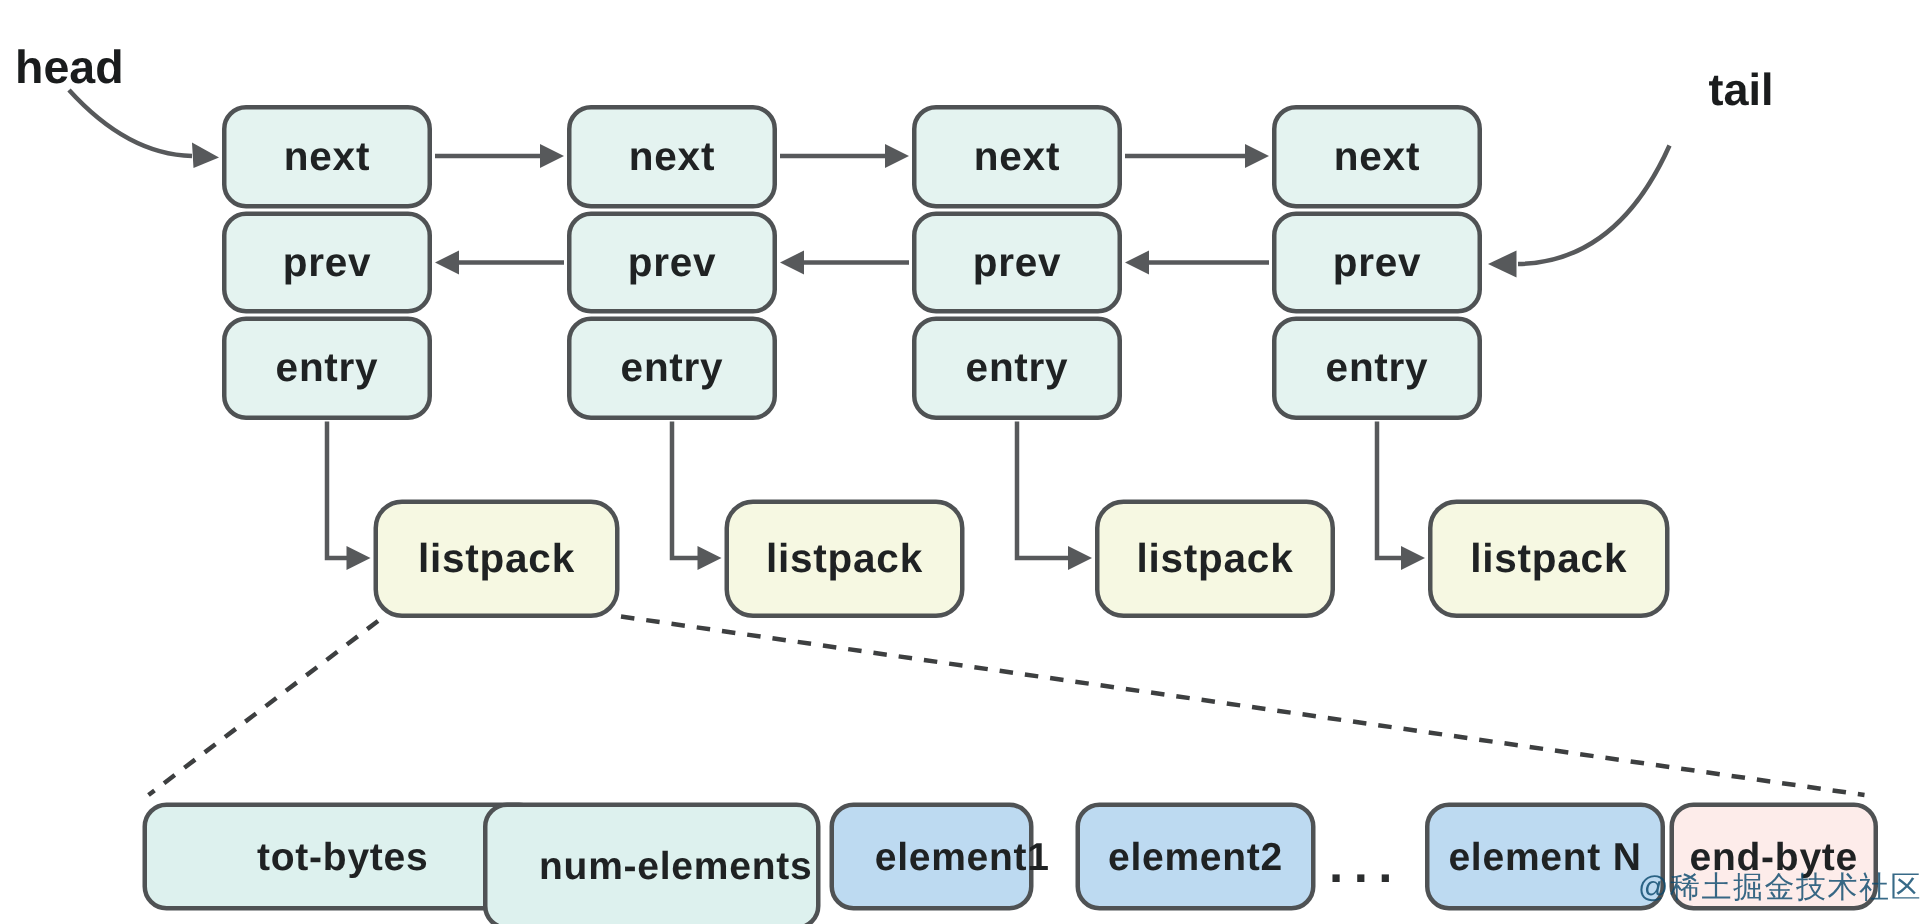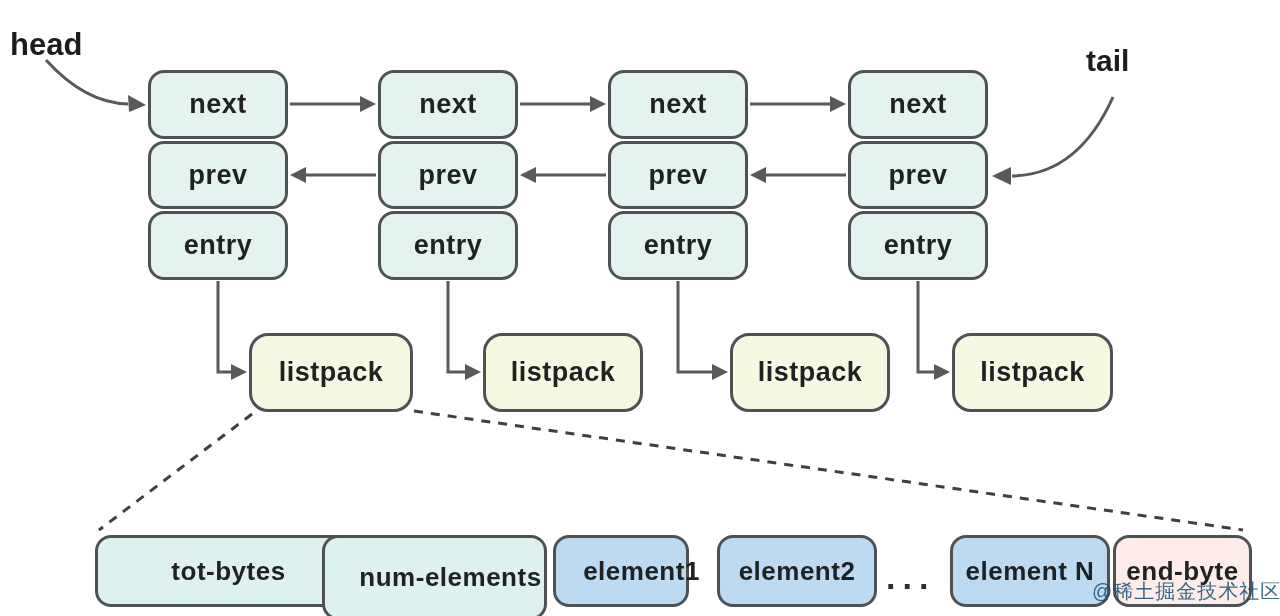--- a/index.html
+++ b/index.html
@@ -92,21 +92,21 @@
     <g>
       <polyline class="stroke" points="918,281 918,372 935,372"></polyline>
       <polygon class="fillhead" points="950,372 934,364 934,380"></polygon>
     </g>
 
     <line class="dashed" x1="252" y1="414" x2="99" y2="530"></line>
     <line class="dashed" x1="414" y1="411" x2="1243" y2="530"></line>
   </svg>
 
   <div class="ptr-label" style="left:10px;top:16px;margin-top:11px;">head</div>
-  <div class="ptr-label" style="left:1086px;top:44px;font-size:30px;">tail</div>
+  <div class="ptr-label" style="left:1139px;top:44px;font-size:30px;">tail</div>
 
   <div class="cell mint" style="left:148px;top:70px;width:140px;height:69px;">next</div>
   <div class="cell mint" style="left:148px;top:141px;width:140px;height:68px;">prev</div>
   <div class="cell mint" style="left:148px;top:211px;width:140px;height:69px;">entry</div>
 
   <div class="cell mint" style="left:378px;top:70px;width:140px;height:69px;">next</div>
   <div class="cell mint" style="left:378px;top:141px;width:140px;height:68px;">prev</div>
   <div class="cell mint" style="left:378px;top:211px;width:140px;height:69px;">entry</div>
 
   <div class="cell mint" style="left:608px;top:70px;width:140px;height:69px;">next</div>

